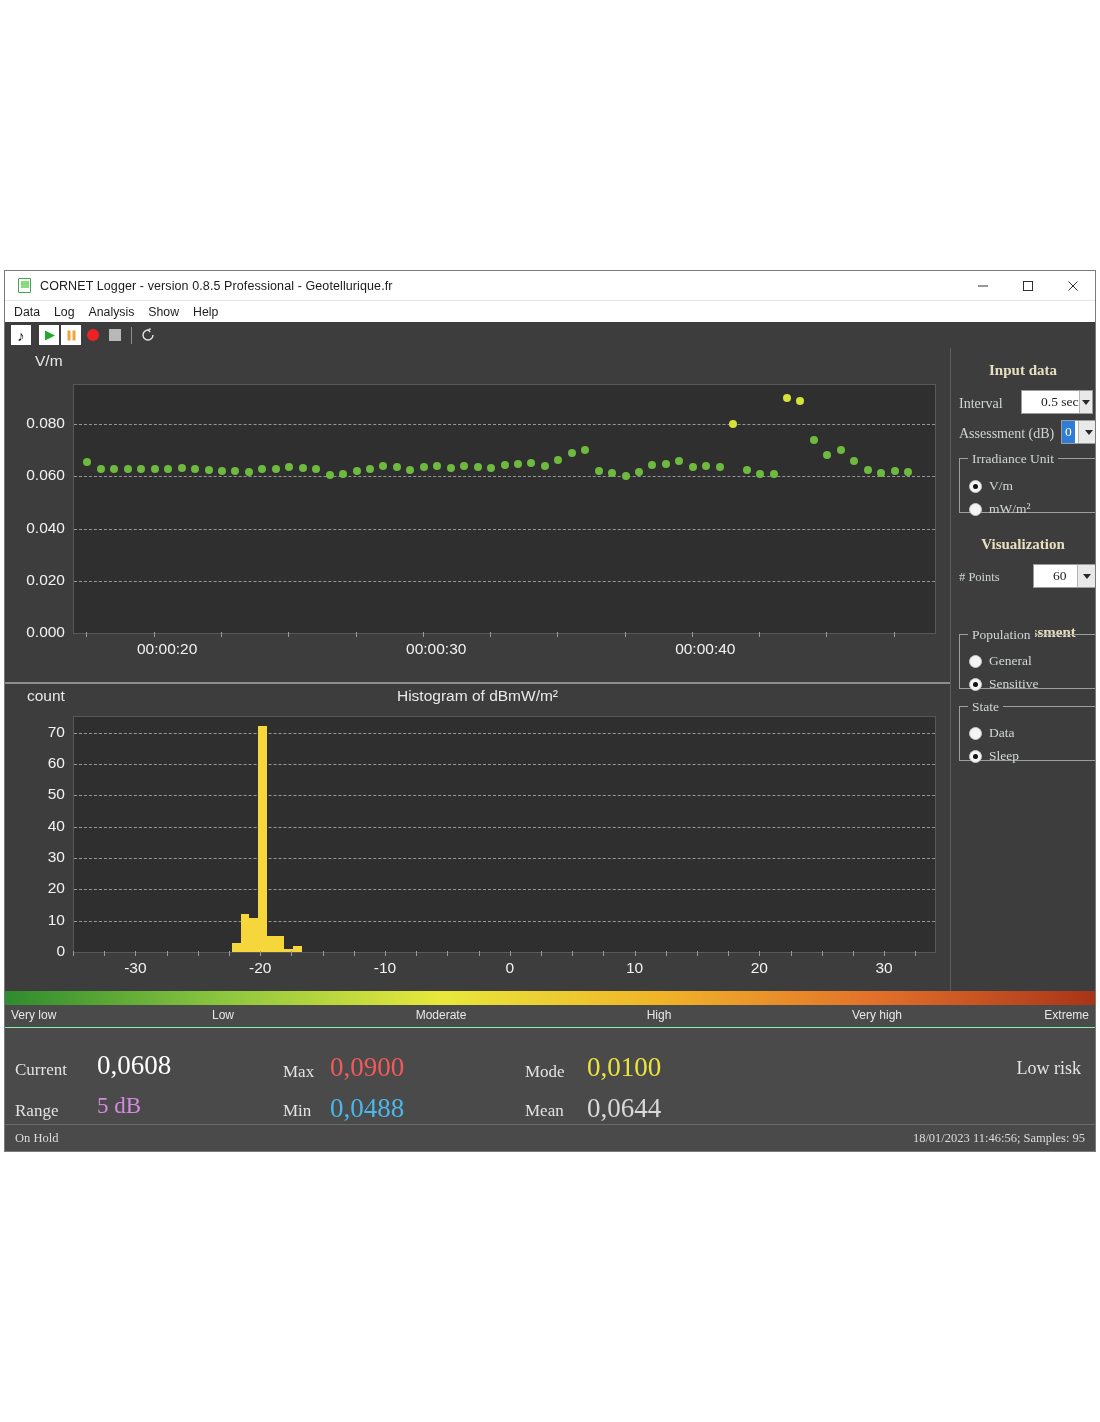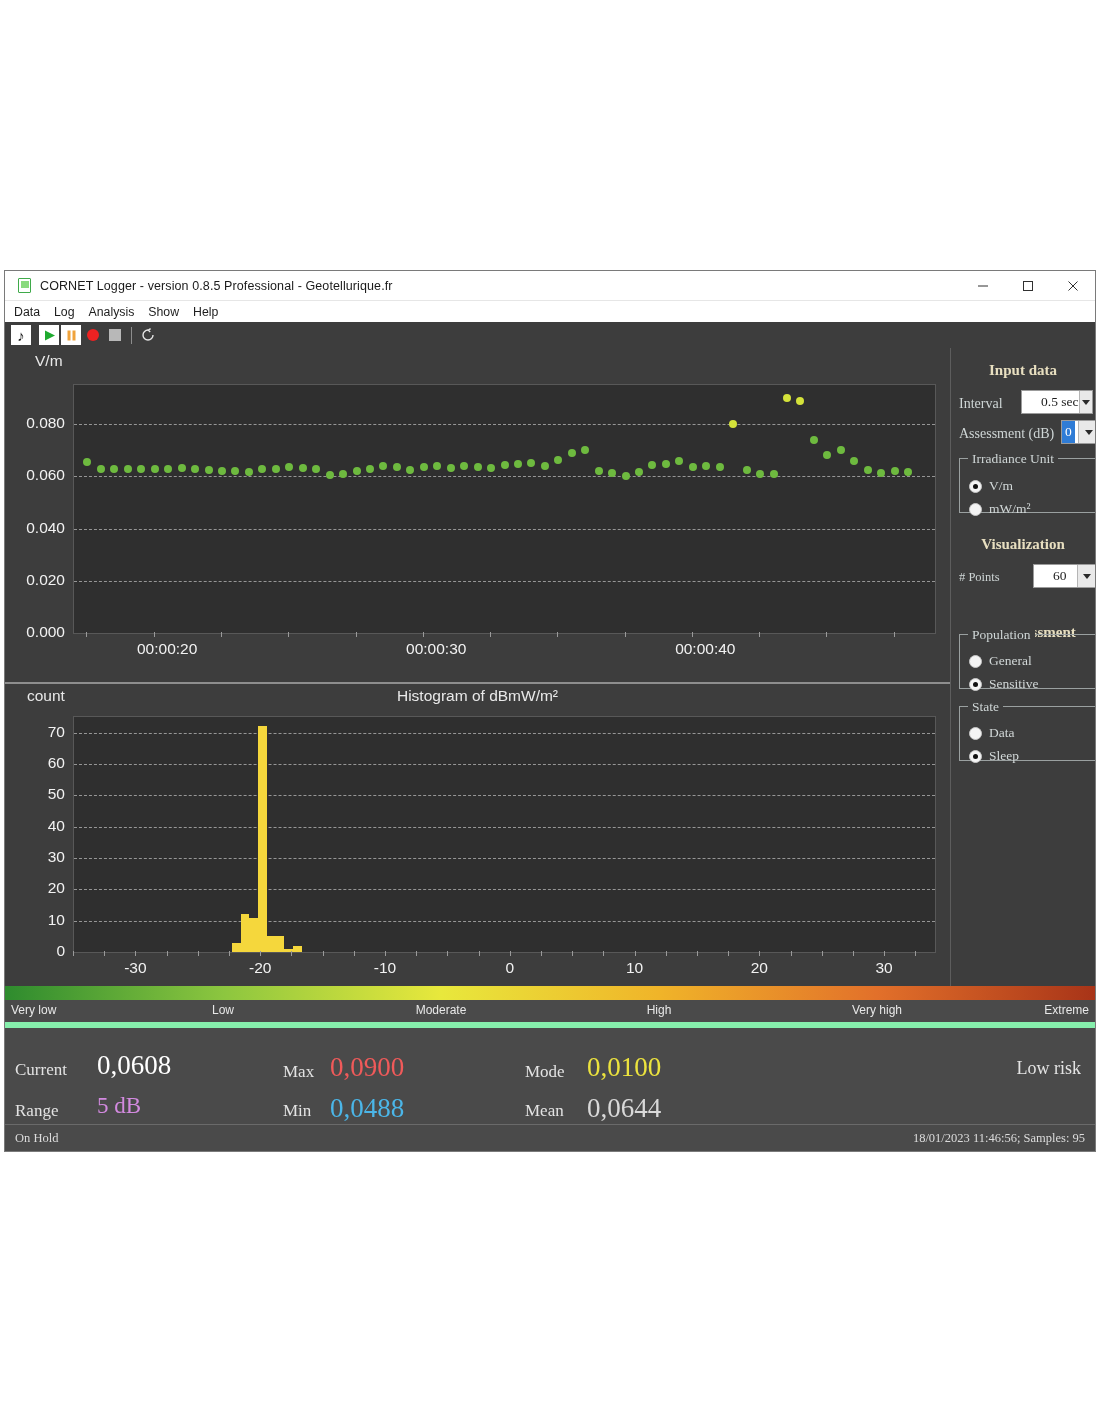--- a/index.html
+++ b/index.html
@@ -83,21 +83,21 @@
   .radio{position:absolute;display:flex;align-items:center;gap:7px;}
   .radio .rb{width:13px;height:13px;border-radius:50%;background:#f4f4f4;
              border:1px solid #c8c8c8;position:relative;box-sizing:border-box;flex:0 0 auto;}
   .radio .rb.on::after{content:"";position:absolute;left:3px;top:3px;width:5px;height:5px;
                        border-radius:50%;background:#111;}
   .radio .rl{color:#d2d8d8;font-size:13.5px;font-family:"Liberation Serif",serif;white-space:nowrap;}
 
   
   .scalebar{height:14px;flex:0 0 14px;}
   .scalelbls{height:22px;flex:0 0 22px;background:#4a4a4a;position:relative;
-             border-bottom:6px solid #86efac;}
+             border-bottom:1px solid #86efac;}
   .scalelbls span{position:absolute;top:3px;font-size:12px;color:#e8e8e8;}
 
   
   .stats{flex:0 0 96px;background:#4a4a4a;position:relative;}
   .stat-lbl{position:absolute;font-size:17px;color:#e3e3e3;font-family:"Liberation Serif",serif;}
   .stat-val{position:absolute;font-size:27px;font-family:"Liberation Serif",serif;white-space:nowrap;}
   .risk{position:absolute;font-size:18px;color:#e3e3e3;font-family:"Liberation Serif",serif;}
 
   
   .status{flex:0 0 26px;background:#4a4a4a;border-top:1px solid #6a6a6a;

